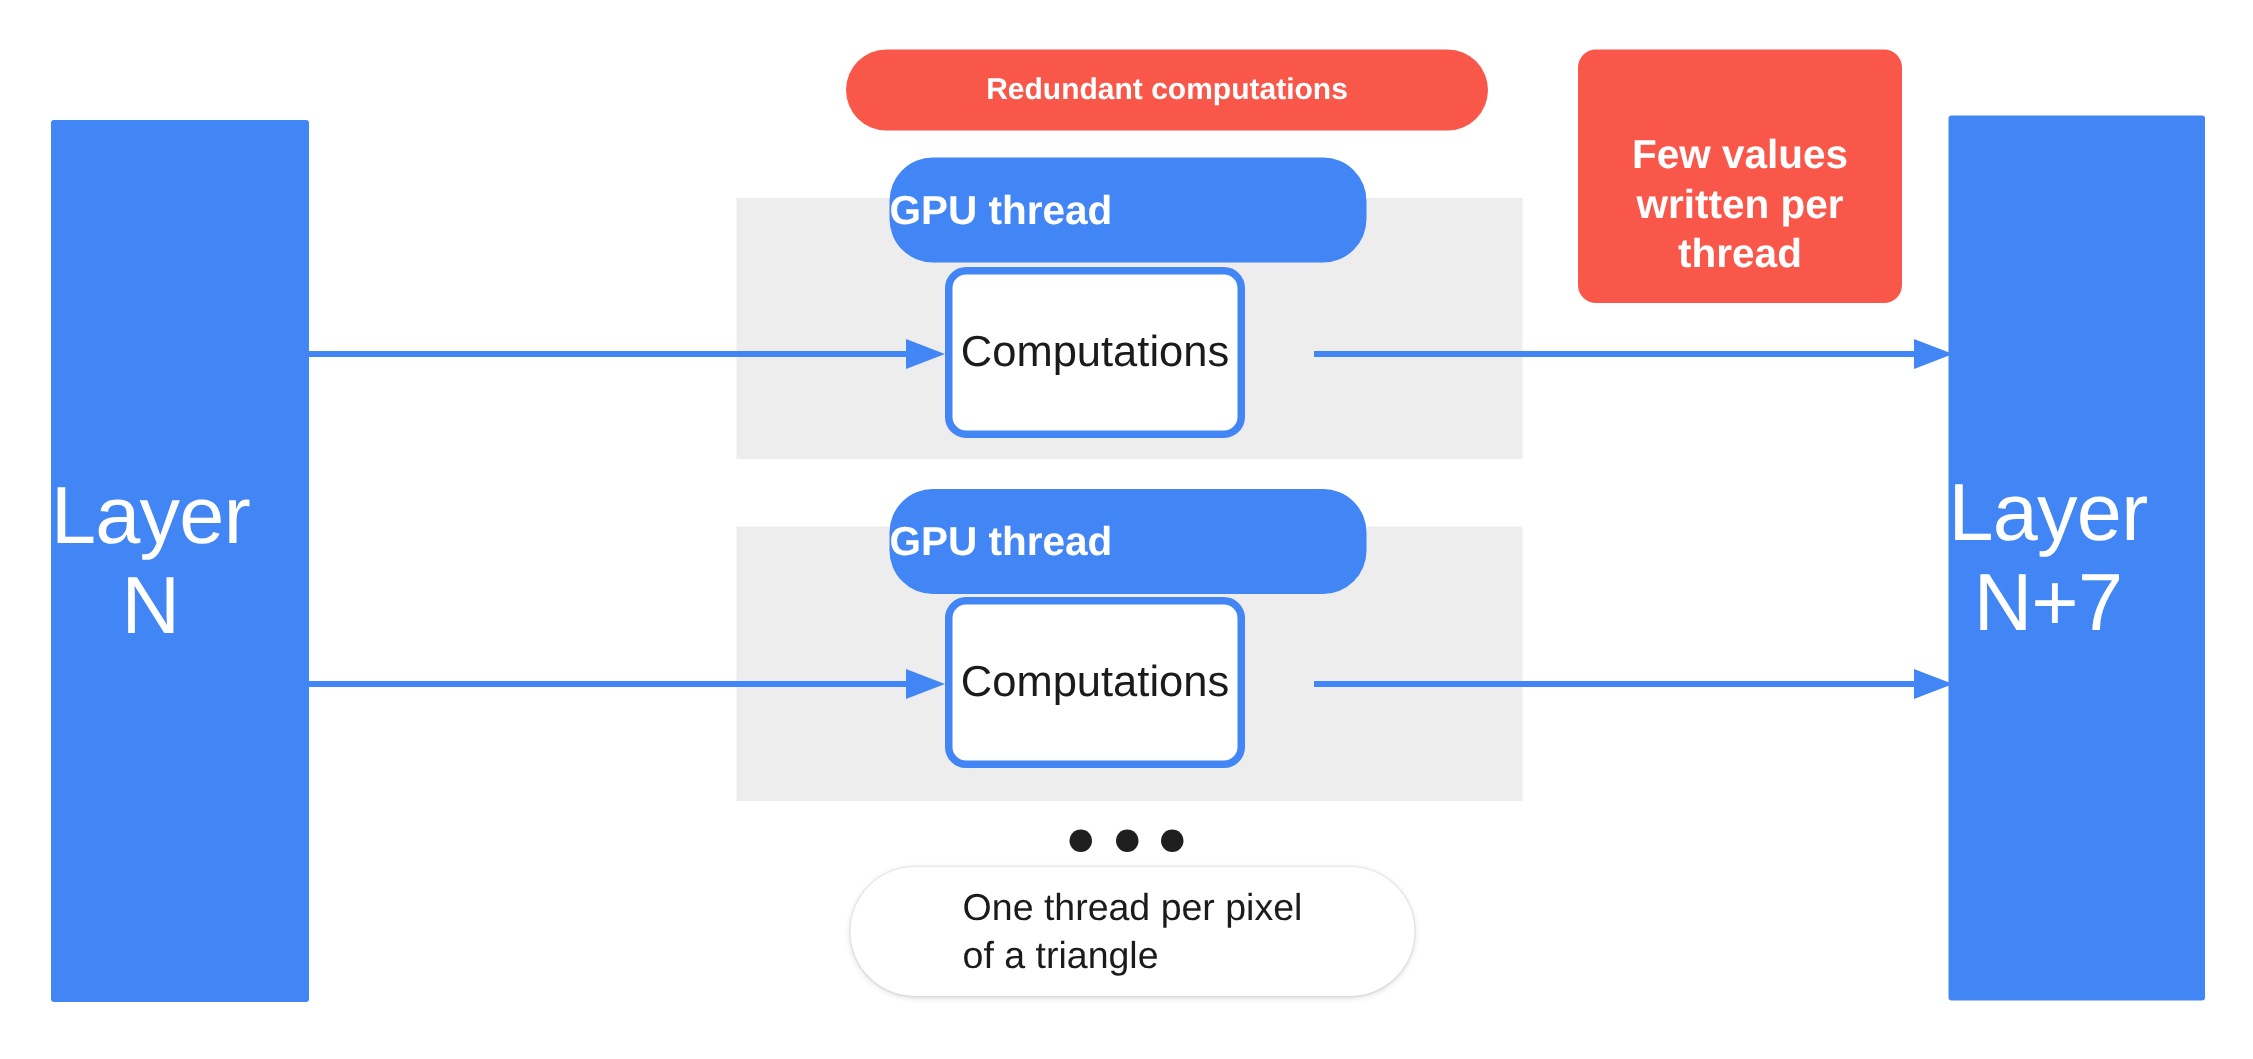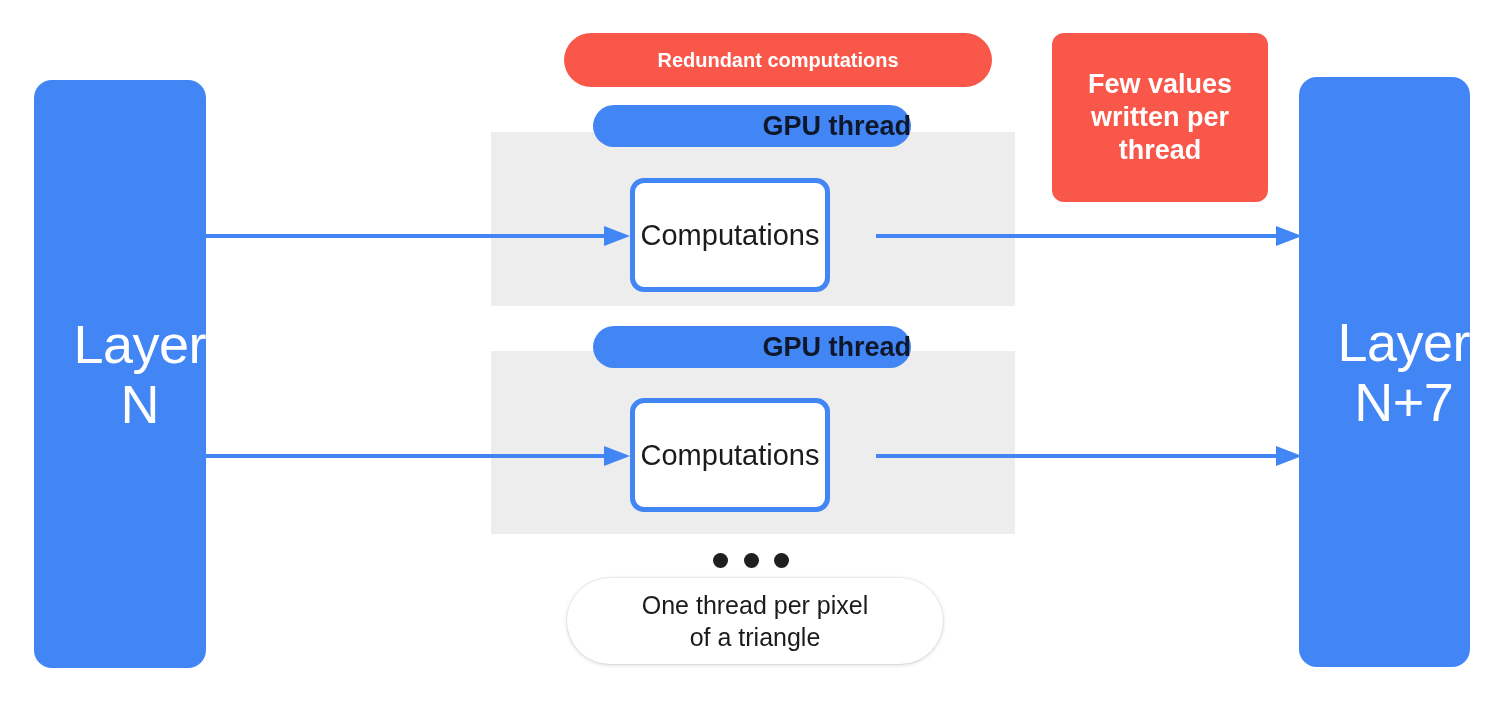--- a/index.html
+++ b/index.html
@@ -16,24 +16,24 @@
     width: 1502px;
     height: 706px;
     background: #ffffff;
     overflow: hidden;
   }
 
   
   .layer-block {
     position: absolute;
     background: #4285F4;
-    border-radius: 18px;
-    display: flex;
-    align-items: center;
-    justify-content: flex-end;
+    border-radius: 2px;
+    display: flex;
+    align-items: center;
+    justify-content: flex-start;
     color: #ffffff;
     font-size: 54px;
     line-height: 1.12;
     font-weight: 400;
     text-align: center;
     letter-spacing: -0.5px;
     box-sizing: border-box;
   }
   #layer-n   { left: 34px;   top: 80px; width: 172px; height: 588px; }
   #layer-n1  { left: 1299px; top: 77px; width: 171px; height: 590px; }
@@ -64,37 +64,37 @@
   #badge-memory-loads {
     left: 238px; top: 33px; width: 215px; height: 169px;
     border-radius: 12px; font-size: 27px; padding: 0 10px;
   }
   #badge-redundant-computations {
     left: 564px; top: 33px; width: 428px; height: 54px;
     border-radius: 27px; font-size: 20px; padding: 0 16px;
   }
   #badge-few-values {
     left: 1052px; top: 33px; width: 216px; height: 169px;
-    border-radius: 12px; font-size: 27px; padding: 0 10px;
+    border-radius: 12px; font-size: 27px; padding: 16px 10px; align-items: flex-end;
   }
 
   
   .pill-blue {
     position: absolute;
     left: 593px;
     width: 318px;
-    height: 42px;
+    height: 70px;
     background: #4285F4;
     border-radius: 29px;
-    color: #0f172a;
+    color: #ffffff;
     font-size: 27px;
     font-weight: bold;
     display: flex;
     align-items: center;
-    justify-content: flex-end;
+    justify-content: flex-start;
     box-sizing: border-box;
   }
   #gpu-thread-pill-1 { top: 105px; }
   #gpu-thread-pill-2 { top: 326px; }
 
   
   .computations-box {
     position: absolute;
     left: 630px;
     width: 200px;
@@ -147,21 +147,21 @@
     left: 567px;
     top: 578px;
     width: 376px;
     height: 86px;
     background: #ffffff;
     border-radius: 43px;
     box-shadow: 0 1px 4px rgba(0,0,0,0.16), 0 0 0 1px rgba(0,0,0,0.045);
     display: flex;
     align-items: center;
     justify-content: center;
-    text-align: center;
+    text-align: left;
     color: #1b1b1b;
     font-size: 25px;
     line-height: 1.28;
     box-sizing: border-box;
     padding: 0 16px;
   }
 </style>
 </head>
 <body>
 

